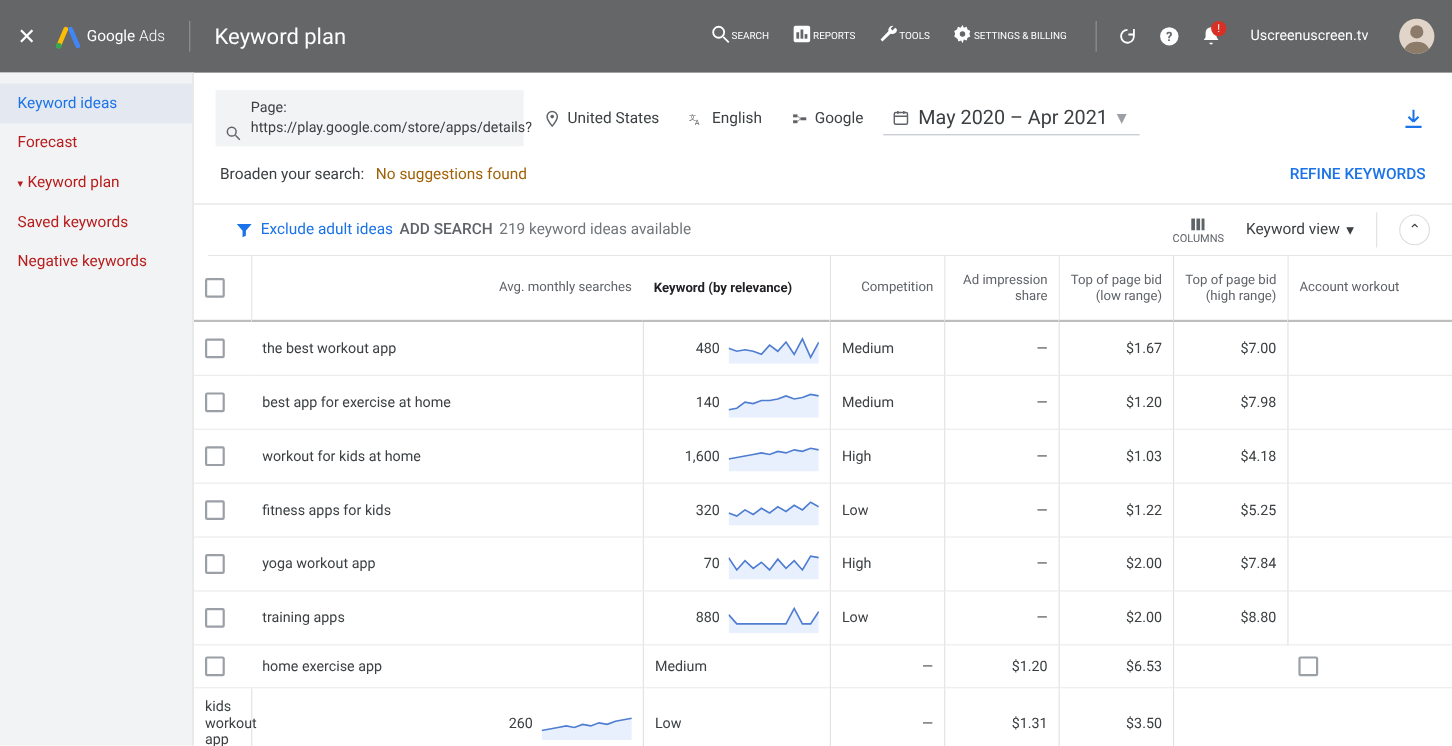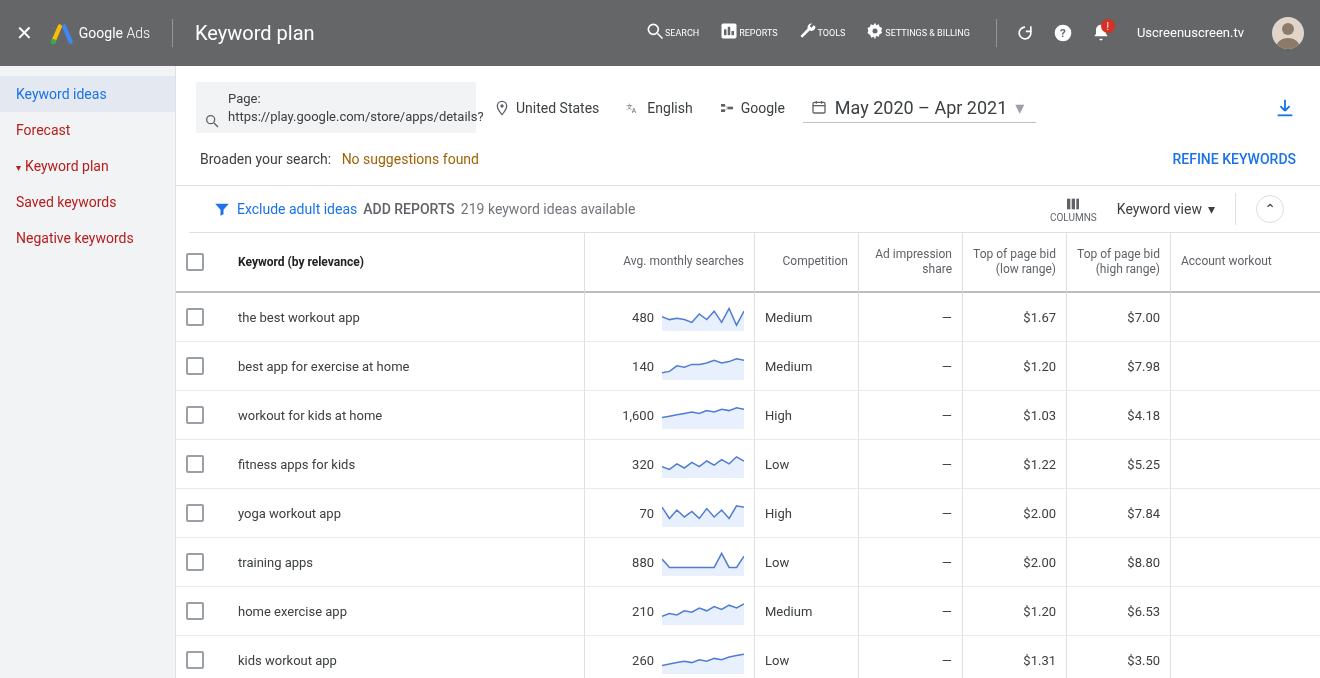--- a/index.html
+++ b/index.html
@@ -49,21 +49,21 @@
 .broaden-left { font-size: 14px; }
 .broaden-left .muted { color: #a16207; margin-top: 11px; }
 .refine-btn { color: #1a73e8; font-size: 14px; font-weight: 500; cursor: pointer; }
 
 
 .filter-row { display: flex; align-items: center; padding: 14px 24px; border-bottom: 1px solid #e0e0e0; gap: 6px; font-size: 14px; position: relative; margin-left: 13px; }
 .filter-icon { color: #1a73e8; }
 .exclude-link { color: #1a73e8; cursor: pointer; }
 .add-filter { font-weight: 500; color: #5f6368; cursor: pointer; }
 .available-count { color: #70757a; }
-.filter-right { position: absolute; right: 36px; display: flex; align-items: center; gap: 20px; }
+.filter-right { position: absolute; right: 20px; display: flex; align-items: center; gap: 20px; }
 .columns-tool { display:flex; flex-direction:column; align-items:center; font-size:10px; color:#5f6368; cursor:pointer; }
 .view-drop { display:flex; align-items:center; gap:6px; font-size:14px; cursor:pointer; }
 .collapse-chev { width:28px; height:28px; border:1px solid #dadce0; border-radius:50%; display:flex; align-items:center; justify-content:center; cursor:pointer; font-size:14px; }
 
 
 .table-wrap { overflow-y: auto; flex:1; }
 .table { display: grid; grid-template-columns: 52px 1fr 170px 104px 104px 104px 104px 150px; }
 .th, .td { padding: 10px 10px; border-bottom: 1px solid #e8eaed; display:flex; align-items:center; }
 .th { font-size: 12px; color: #5f6368; background:#fff; position: sticky; top:0; z-index:1; min-height:60px; }
 .th.right, .td.right { justify-content: flex-end; text-align:right; }
@@ -235,21 +235,21 @@
       <span class="refine-btn">REFINE KEYWORDS</span>
     </div>
 
     <div class="filter-row">
       <span class="filter-icon">
         <svg width="18" height="18" viewBox="0 0 24 24">
             <path d="M3 5h18l-7 8v6l-4 2v-8z" fill="#1a73e8"></path>
           </svg>
       </span>
       <span class="exclude-link">Exclude adult ideas</span>
-      <span class="add-filter">ADD REPORTS</span>
+      <span class="add-filter">ADD SEARCH</span>
       <span class="available-count">219 keyword ideas available</span>
       <div class="filter-right">
         <div class="columns-tool">
           <svg width="18" height="16" viewBox="0 0 24 24">
               <rect x="3" y="4" width="5" height="16" fill="#5f6368"></rect>
               <rect x="10" y="4" width="5" height="16" fill="#5f6368"></rect>
               <rect x="17" y="4" width="4" height="16" fill="#5f6368"></rect>
             </svg>
           <span>COLUMNS</span>
         </div>
@@ -262,27 +262,27 @@
           <span>⌃</span>
         </div>
       </div>
     </div>
 
     <div class="table-wrap">
       <div class="table" id="table">
           <div class="th border-th-bottom ">
             <div class="checkbox"></div>
           </div>
+          <div class="th border-th-bottom right vsep">
+            <div class="multi">Avg. monthly searches</div>
+          </div>
           <div class="th border-th-bottom ">
             <span class="th-keyword">Keyword (by relevance)</span>
           </div>
           <div class="th border-th-bottom right vsep">
-            <div class="multi">Avg. monthly searches</div>
-          </div>
-          <div class="th border-th-bottom right vsep">
             <div class="multi">Competition</div>
           </div>
           <div class="th border-th-bottom right vsep">
             <div class="multi">Ad impression share</div>
           </div>
           <div class="th border-th-bottom right vsep">
             <div class="multi">Top of page bid (low range)</div>
           </div>
           <div class="th border-th-bottom right vsep">
             <div class="multi">Top of page bid (high range)</div>
@@ -395,29 +395,20 @@
           </div>
           <div class="td vsep">Low</div>
           <div class="td right vsep">—</div>
           <div class="td right vsep">$2.00</div>
           <div class="td right vsep">$8.80</div>
           <div class="td vsep"></div>
           <div class="td ">
             <div class="checkbox"></div>
           </div>
           <div class="td keyword">home exercise app</div>
-          <div class="td right vsep">
-            <div class="searches-cell">
-              <span>210</span>
-              <svg class="spark" viewBox="0 0 82 28">
-                <polygon points="0,28 0,19.4 7.454545454545454,16.6 14.909090909090908,18 22.363636363636363,13.799999999999997 29.818181818181817,15.2 37.27272727272727,11 44.72727272727273,13.799999999999997 52.18181818181818,9.6 59.63636363636363,12.399999999999999 67.0909090909091,8.2 74.54545454545455,11 82,6.800000000000001 82,28" fill="#e8f0fe"></polygon>
-                <polyline points="0,19.4 7.454545454545454,16.6 14.909090909090908,18 22.363636363636363,13.799999999999997 29.818181818181817,15.2 37.27272727272727,11 44.72727272727273,13.799999999999997 52.18181818181818,9.6 59.63636363636363,12.399999999999999 67.0909090909091,8.2 74.54545454545455,11 82,6.800000000000001" fill="none" stroke="#4f7dd1" stroke-width="1.5"></polyline>
-              </svg>
-            </div>
-          </div>
           <div class="td vsep">Medium</div>
           <div class="td right vsep">—</div>
           <div class="td right vsep">$1.20</div>
           <div class="td right vsep">$6.53</div>
           <div class="td vsep"></div>
           <div class="td ">
             <div class="checkbox"></div>
           </div>
           <div class="td keyword">kids workout app</div>
           <div class="td right vsep">

